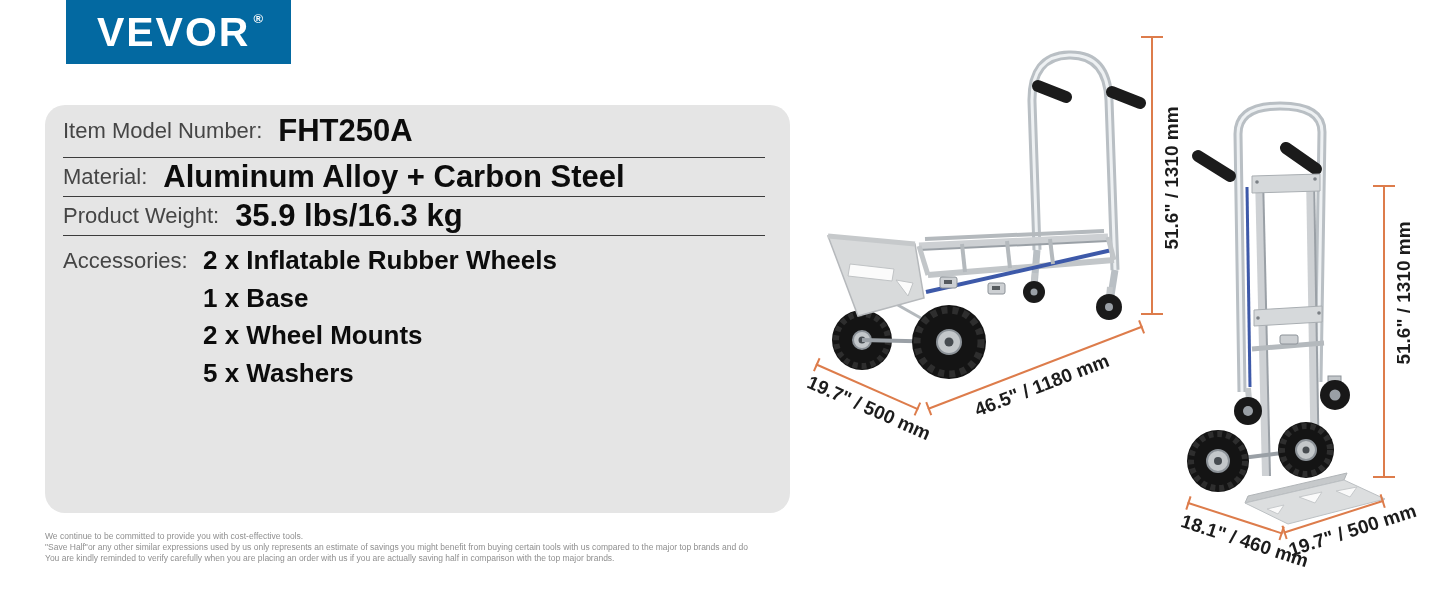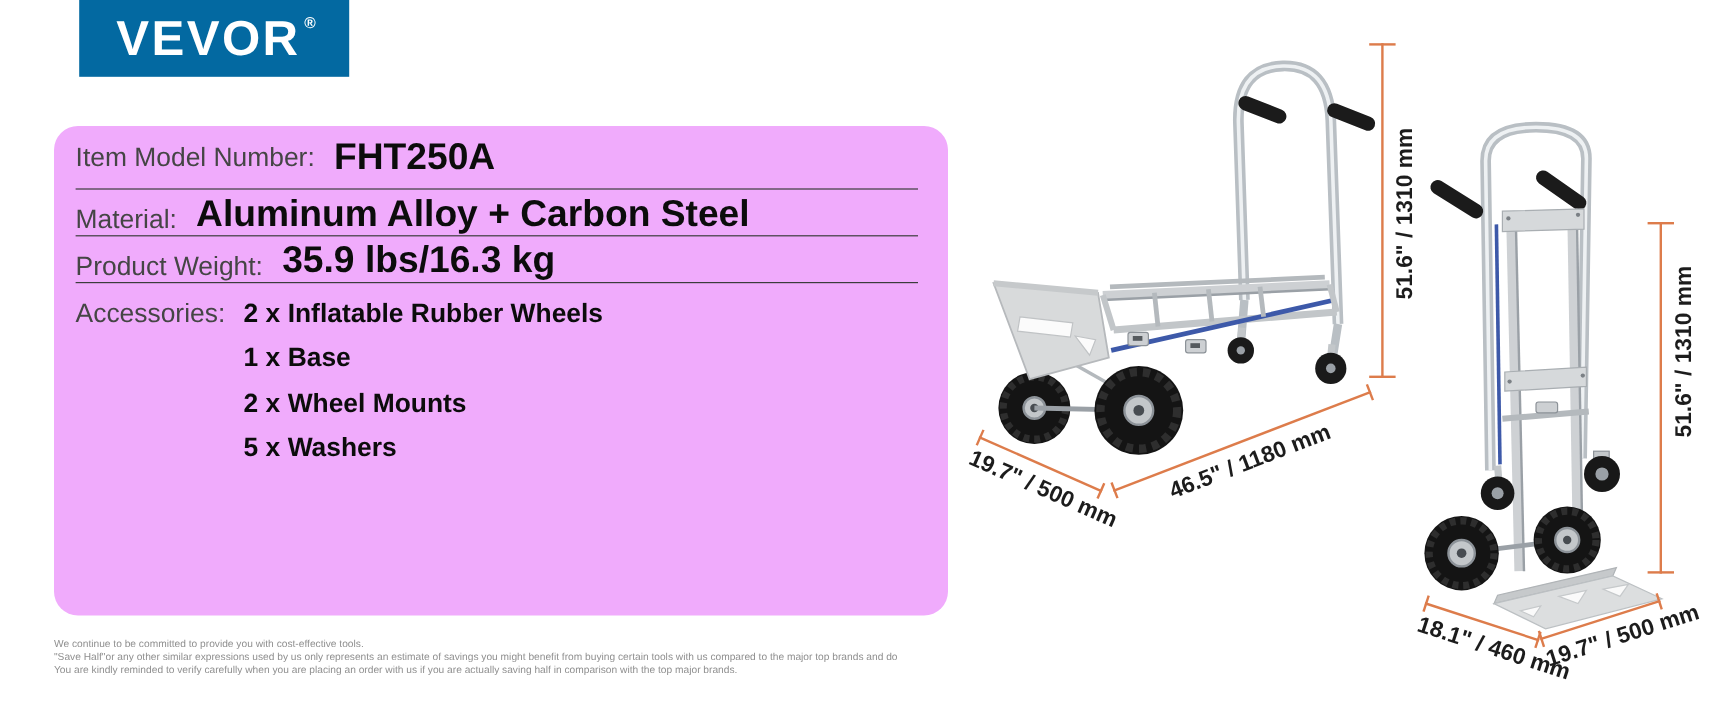--- a/index.html
+++ b/index.html
@@ -13,33 +13,33 @@
     display:flex;align-items:center;justify-content:center;
   }
   .logo .logo-text{
     color:#ffffff;font-size:41px;font-weight:bold;letter-spacing:2px;line-height:1;
   }
   .logo .reg{
     color:#ffffff;font-size:13px;font-weight:bold;position:relative;top:-14px;left:3px;
   }
   
   .spec-panel{
-    position:absolute;left:45px;top:105px;width:745px;height:408px;background:#f0abfc;
+    position:absolute;left:45px;top:105px;width:745px;height:408px;background:#e5e5e5;
     border-radius:20px;box-sizing:border-box;padding:0 25px 0 18px;
   }
   .spec-row{display:flex;align-items:center;gap:16px;border-bottom:1.5px solid #3c3c3c;}
   .spec-row.r1{height:52px;}
-  .spec-row.rn{height:38px;align-items:flex-end;}
+  .spec-row.rn{height:38px;}
   .spec-label{font-size:22px;color:#454545;white-space:nowrap;}
   .spec-value{font-size:31px;font-weight:bold;color:#0c0c0c;white-space:nowrap;}
   .acc-block{display:flex;margin-top:6px;}
   .acc-label{flex:0 0 140px;font-size:22px;color:#454545;line-height:37.5px;}
   .acc-col{display:flex;flex-direction:column;}
   .acc-col.left{flex:0 0 328px;}
-  .acc-item{font-size:22px;font-weight:bold;color:#0c0c0c;height:37.5px;display:flex;align-items:center;white-space:nowrap;}
+  .acc-item{font-size:26px;font-weight:bold;color:#0c0c0c;height:37.5px;display:flex;align-items:center;white-space:nowrap;}
   
   .truck{position:absolute;}
   .truck1{left:792px;top:40px;width:358px;height:342px;}
   .truck2{left:1152px;top:92px;width:246px;height:446px;}
   
   .vline{position:absolute;width:2px;background:#DD7C4B;}
   .vline .tick{position:absolute;left:-10px;width:22px;height:2px;background:#DD7C4B;}
   .vline .tick.t{top:0;}
   .vline .tick.b{bottom:0;}
   .dim-label{position:absolute;font-size:19px;font-weight:bold;color:#1c1c1c;white-space:nowrap;text-align:center;}

